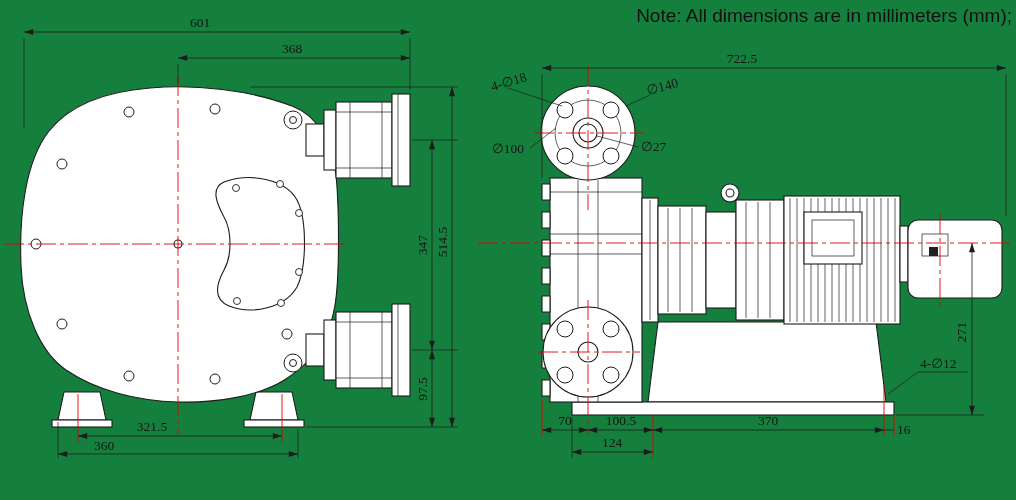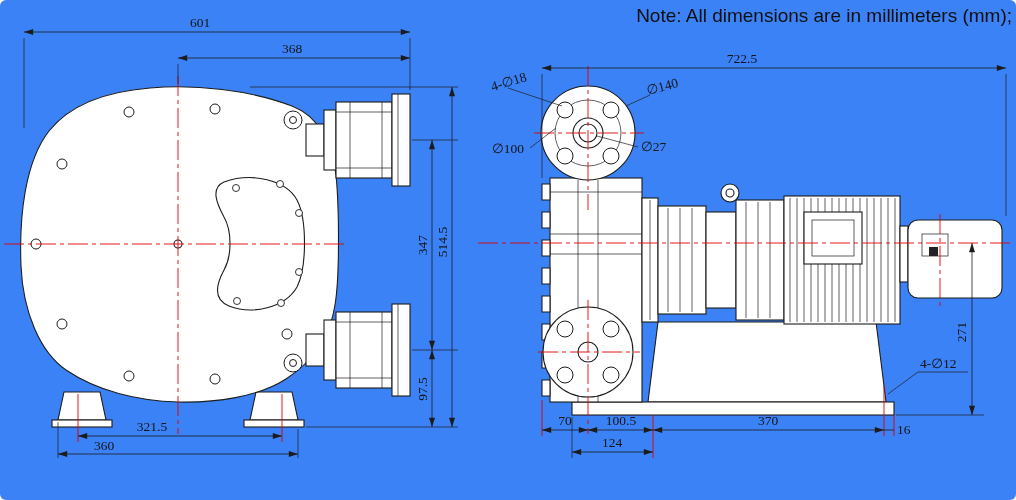--- a/index.html
+++ b/index.html
@@ -1,16 +1,16 @@
 <!DOCTYPE html>
 <html><head>
 <meta charset="utf-8">
 <style>
   html,body{margin:0;padding:0;background:#ffffff;}
-  .stage{position:relative;width:1016px;height:500px;background:#3b82f6;overflow:hidden;border-radius:6px;}
+  .stage{position:relative;width:1016px;height:500px;background:#15803d;overflow:hidden;}
   svg{display:block;}
   .ln{stroke:#1c1c1c;stroke-width:1.1;fill:none;}
   .lnw{stroke:#1c1c1c;stroke-width:1.1;fill:#ffffff;}
   .thin{stroke:#1c1c1c;stroke-width:0.7;fill:none;}
   .cl{stroke:#e00000;stroke-width:0.9;fill:none;stroke-dasharray:20 4 4 4;}
   .rext{stroke:#e00000;stroke-width:0.9;fill:none;}
   .dim{stroke:#1c1c1c;stroke-width:0.8;fill:none;}
   .ext{stroke:#1c1c1c;stroke-width:0.7;fill:none;}
   text.t{font-family:"Liberation Serif",serif;font-size:13.5px;fill:#141414;}
   text.note{font-family:"Liberation Sans",sans-serif;font-size:19px;fill:#101010;}

